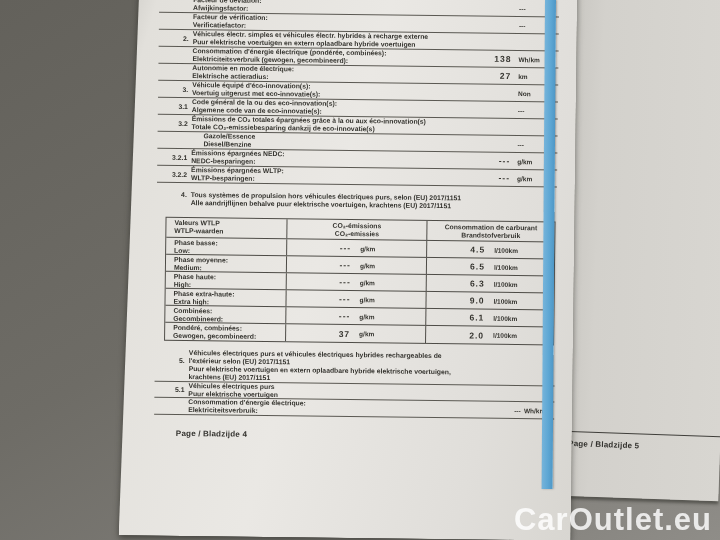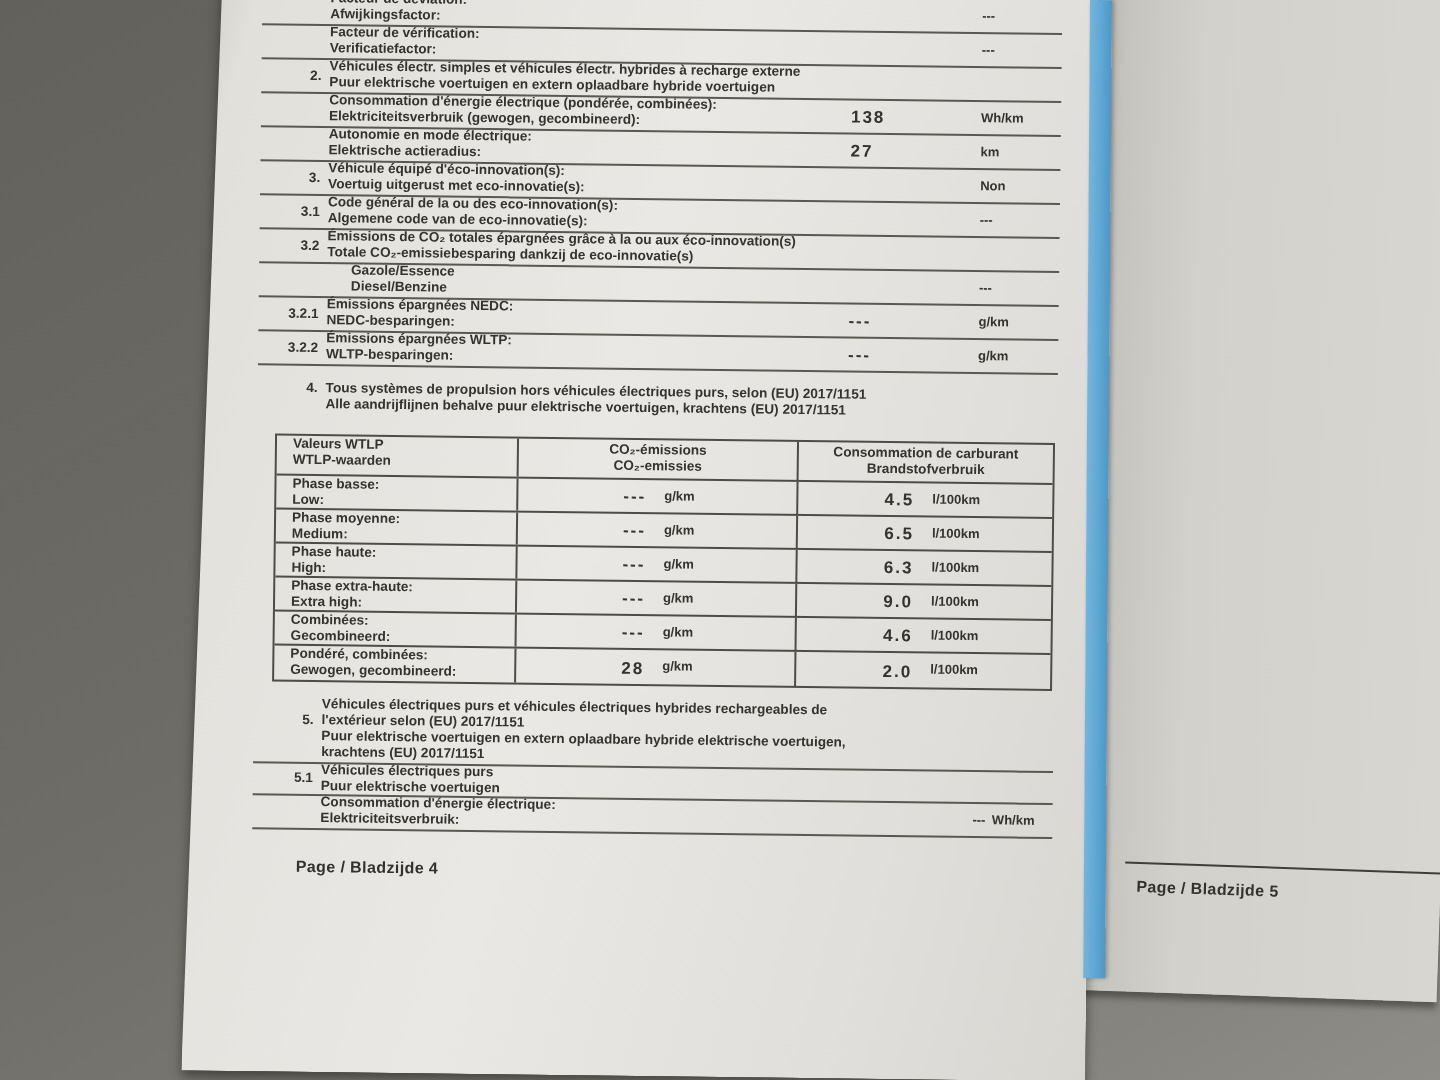--- a/index.html
+++ b/index.html
@@ -22,36 +22,36 @@
 
   
   .blue-stripe{
     position:absolute;left:545px;top:0;width:11px;height:489px;
     transform:rotate(.4deg);transform-origin:top left;
     background:linear-gradient(90deg,#76b4da 0%,#5ea7d4 55%,#4e97c6 100%);
     box-shadow:1px 0 2px rgba(40,40,40,.35);
   }
 
   
-  .page4-wrap{position:absolute;inset:0;filter:drop-shadow(0 3px 3px rgba(25,25,20,.55));}
+  .page4-wrap{position:absolute;inset:0;filter:drop-shadow(0 3px 3px rgba(25,25,20,.55));margin-left:28px;}
   .page4{
     position:absolute;left:94px;top:-12px;width:452px;height:550px;
     transform:rotate(.7deg);
     clip-path:polygon(14px 0%,100% 0%,100% 100%,0% 100%);
     background:linear-gradient(105deg,#cfcdc8 0%,#e2e0db 6%,#eae8e4 45%,#e0deda 80%,#d8d6d1 100%);
   }
   .doc{position:absolute;left:34px;top:10px;width:400px;color:#34332e;}
 
   
   .spec-row{display:flex;align-items:center;height:17px;border-bottom:1px solid #5a5852;box-sizing:border-box;}
   .spec-row .num{width:30px;text-align:right;font-size:6.8px;font-weight:bold;flex:none;}
   .spec-row .lines{flex:1;margin-left:4px;min-width:0;}
   .spec-row.indent .lines{padding-left:12px;}
   .doc-line{font-size:6.8px;font-weight:bold;line-height:8px;white-space:nowrap;}
-  .spec-row .val{width:58px;text-align:left;font-size:8.5px;font-weight:bold;letter-spacing:1px;flex:none;}
+  .spec-row .val{width:58px;text-align:right;font-size:8.5px;font-weight:bold;letter-spacing:1px;flex:none;}
   .spec-row .unit{width:40px;margin-left:7px;font-size:6.5px;font-weight:bold;flex:none;white-space:nowrap;}
 
   
   .sec-heading{display:flex;margin-top:8px;}
   .sec-heading .num{width:30px;text-align:right;font-size:6.8px;font-weight:bold;flex:none;}
   .sec-heading .lines{flex:1;margin-left:4px;}
   .sec5 .num{padding-top:8px;}
 
   
   .wltp{margin-top:10px;margin-left:9px;width:390px;border:1px solid #4e4c47;box-sizing:border-box;}
@@ -276,31 +276,31 @@
               <div class="trow tbody-row">
     <div class="tc1">
       <div class="doc-line">Combinées:</div>
       <div class="doc-line">Gecombineerd:</div>
     </div>
     <div class="tc2">
       <div class="cell-val">---</div>
       <div class="cell-unit">g/km</div>
     </div>
     <div class="tc3">
-      <div class="cell-val">4.6</div>
+      <div class="cell-val">6.1</div>
       <div class="cell-unit">l/100km</div>
     </div>
   </div>
               <div class="trow tbody-row">
     <div class="tc1">
       <div class="doc-line">Pondéré, combinées:</div>
       <div class="doc-line">Gewogen, gecombineerd:</div>
     </div>
     <div class="tc2">
-      <div class="cell-val">28</div>
+      <div class="cell-val">37</div>
       <div class="cell-unit">g/km</div>
     </div>
     <div class="tc3">
       <div class="cell-val">2.0</div>
       <div class="cell-unit">l/100km</div>
     </div>
   </div>
             </div>
         </div>
 
@@ -334,13 +334,14 @@
           <div class="unit">--- Wh/km</div>
         </div>
 
         <div class="footer4">Page / Bladzijde 4</div>
       </div>
     </div>
   </div>
 
   <div class="blue-stripe" style="background: linear-gradient(90deg, rgb(118, 180, 218) 0%, rgb(94, 167, 212) 55%, rgb(78, 151, 198) 100%);"></div>
 
+  <div class="watermark">CarOutlet.eu</div>
 </div>
 
 </body></html>

